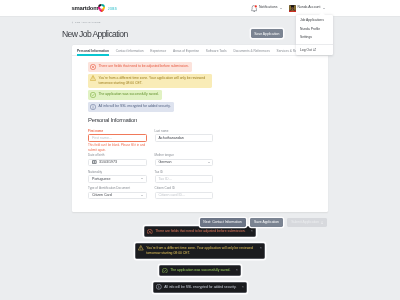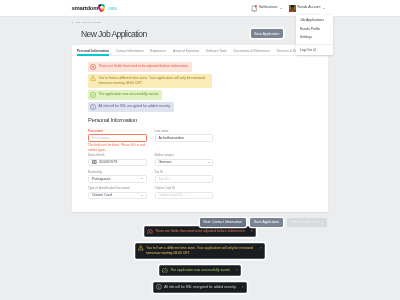--- a/index.html
+++ b/index.html
@@ -31,21 +31,21 @@
   .dd-item{font-size:3.3px;color:#3d4045;padding:2.1px 4.5px;cursor:pointer;white-space:nowrap;line-height:1.2;}
   .dd-sep{height:.7px;background:#eaebed;margin:2.2px 0 1.4px 0;}
   .dd-ext{display:inline-block;width:3.2px;height:3.2px;margin-left:1.6px;vertical-align:-0.3px;}
   .dd-arrow{position:absolute;right:8px;top:-3px;width:0;height:0;
             border-left:3px solid transparent;border-right:3px solid transparent;border-bottom:3px solid #fff;}
 
   
   .breadcrumb{position:absolute;left:71.8px;top:21.8px;display:flex;align-items:center;gap:2px;cursor:pointer;}
   .bc-chev{font-size:3.6px;color:#9ba1a7;line-height:1;margin-top:-0.2px;}
   .bc-txt{font-size:2.4px;color:#9ba1a7;letter-spacing:.2px;text-transform:uppercase;line-height:1;}
-  .page-title{position:absolute;left:81px;top:29.6px;font-size:8.6px;color:#3a3d43;font-weight:400;letter-spacing:-0.62px;line-height:1;}
+  .page-title{position:absolute;left:62px;top:29.6px;font-size:8.6px;color:#3a3d43;font-weight:400;letter-spacing:-0.62px;line-height:1;}
   .btn-save-top{position:absolute;left:250.5px;top:29.3px;height:8.6px;padding:0 3.8px;background:#7b8492;
       color:#fff;font-size:3.4px;border-radius:1.4px;display:flex;align-items:center;
       box-shadow:0 0 0 1.4px #fdfdfe;box-sizing:border-box;cursor:pointer;}
 
   
   .card{position:absolute;left:71.5px;top:44.5px;width:256px;height:167.5px;background:#fff;
         border-radius:1.5px;box-shadow:0 .5px 1.5px rgba(0,0,0,.07);}
   .tabs{position:absolute;left:0;top:0;width:100%;height:11px;border-bottom:.8px solid #ecedef;
         display:flex;align-items:flex-start;padding-left:2.1px;box-sizing:border-box;}
   .tabclip{position:absolute;left:0;top:0;width:256px;height:13px;overflow:hidden;}

